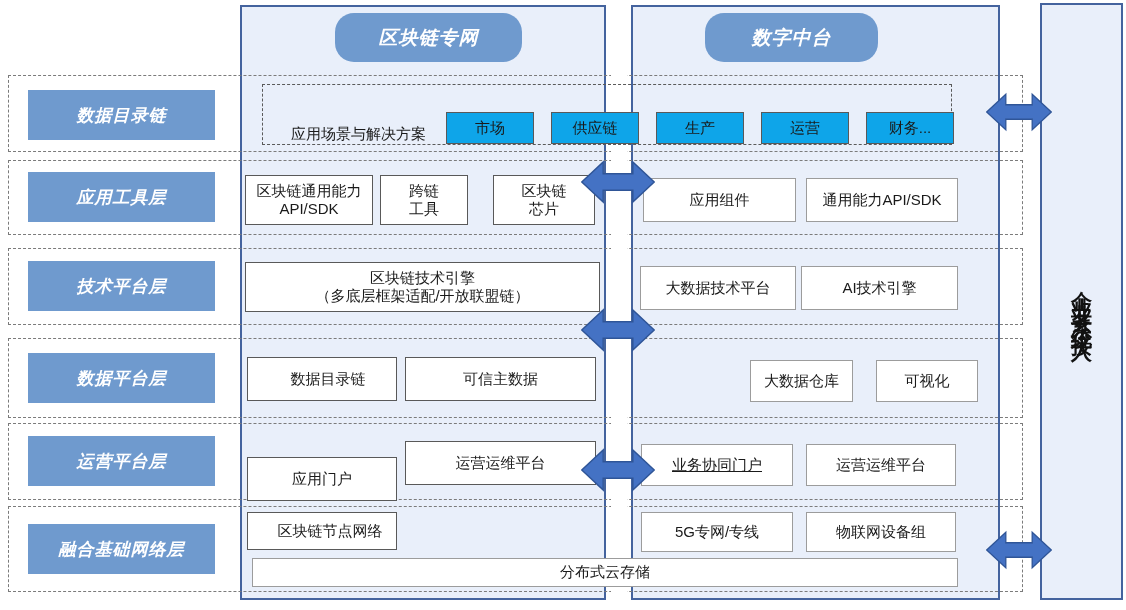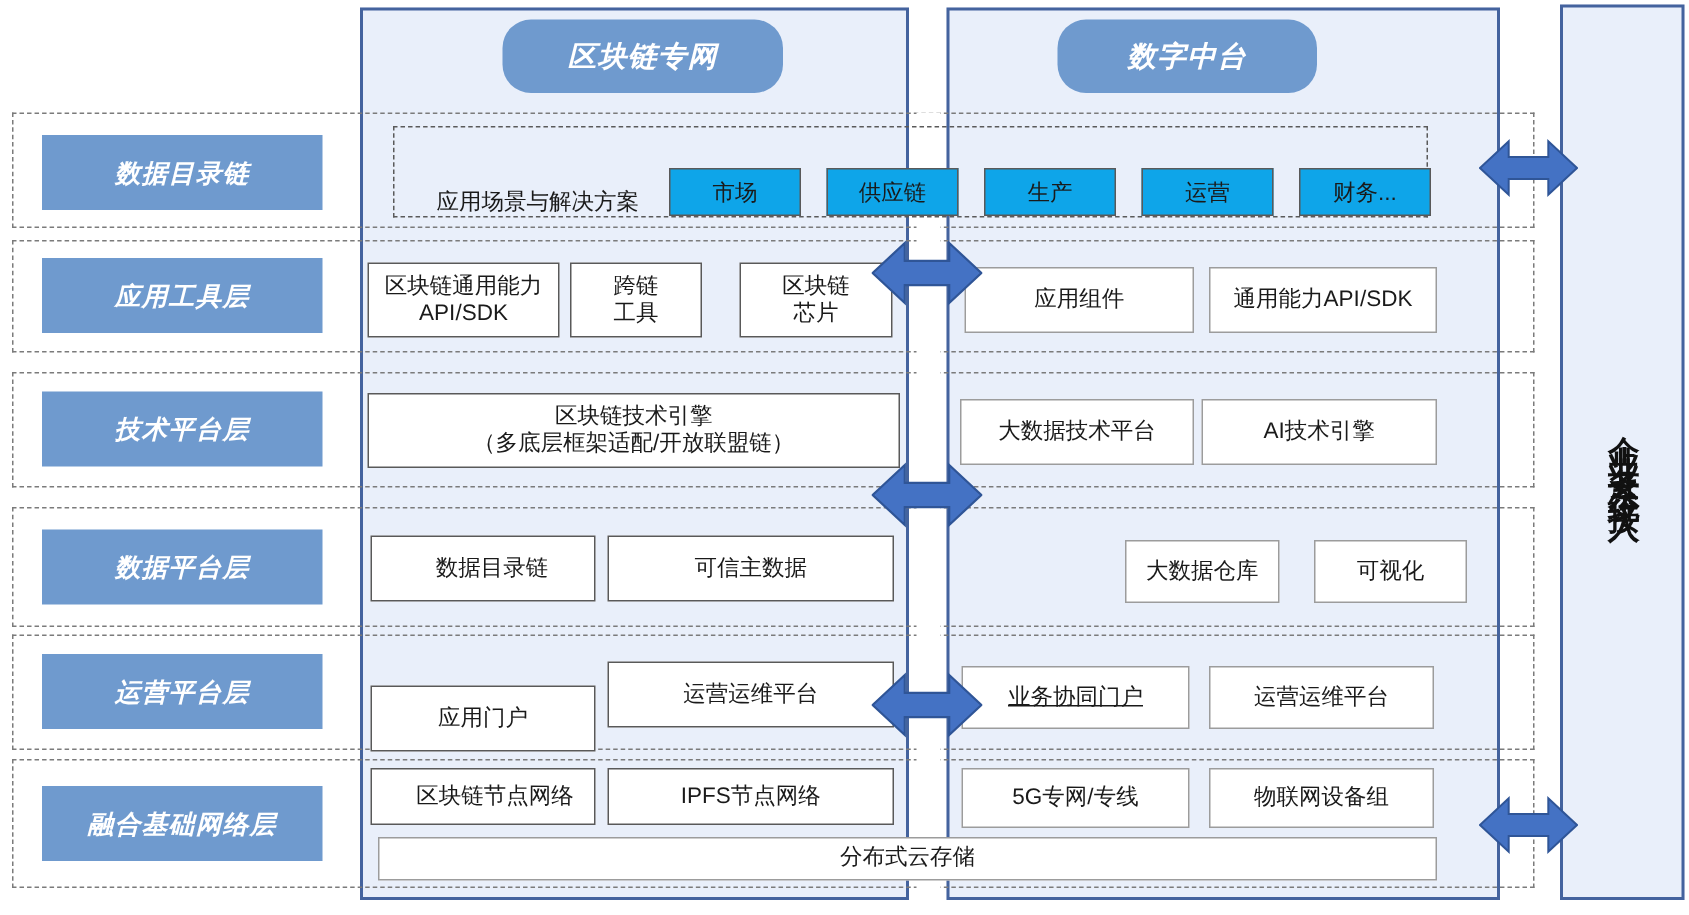--- a/index.html
+++ b/index.html
@@ -101,21 +101,20 @@
   <div class="bx" style="left:405px;top:357px;width:191px;height:44px;">可信主数据</div>
   <div class="bx lt" style="left:750px;top:360px;width:103px;height:42px;">大数据仓库</div>
   <div class="bx lt" style="left:856px;top:360px;width:102px;height:42px;margin-left:20px;">可视化</div>
 
   <div class="bx" style="left:247px;top:441px;width:150px;height:44px;margin-top:16px;">应用门户</div>
   <div class="bx" style="left:405px;top:441px;width:191px;height:44px;">运营运维平台</div>
   <div class="bx lt" style="left:641px;top:444px;width:152px;height:42px;text-decoration:underline;">业务协同门户</div>
   <div class="bx lt" style="left:806px;top:444px;width:150px;height:42px;">运营运维平台</div>
 
   <div class="bx" style="left:247px;top:512px;width:150px;height:38px;padding-left:16px;">区块链节点网络</div>
-  <div class="bx" style="left:405px;top:512px;width:191px;height:38px;">IPFS节点网络</div>
   <div class="bx lt" style="left:641px;top:512px;width:152px;height:40px;">5G专网/专线</div>
   <div class="bx lt" style="left:806px;top:512px;width:150px;height:40px;">物联网设备组</div>
   <div class="bx lt" style="left:252px;top:558px;width:706px;height:29px;">分布式云存储</div>
 
   <div class="vtext" style="left:1040px;top:3px;width:83px;height:597px;">企业业务系统接入</div>
 
   <svg class="arrow" style="left:581px;top:155px;" width="74" height="54" viewBox="0 0 100 60">
     <polygon points="1,30 30,3 30,19 70,19 70,3 99,30 70,57 70,41 30,41 30,57" fill="#4472c4" stroke="#2f5597" stroke-width="2"></polygon>
   </svg>
   <svg class="arrow" style="left:581px;top:303px;" width="74" height="54" viewBox="0 0 100 60">

